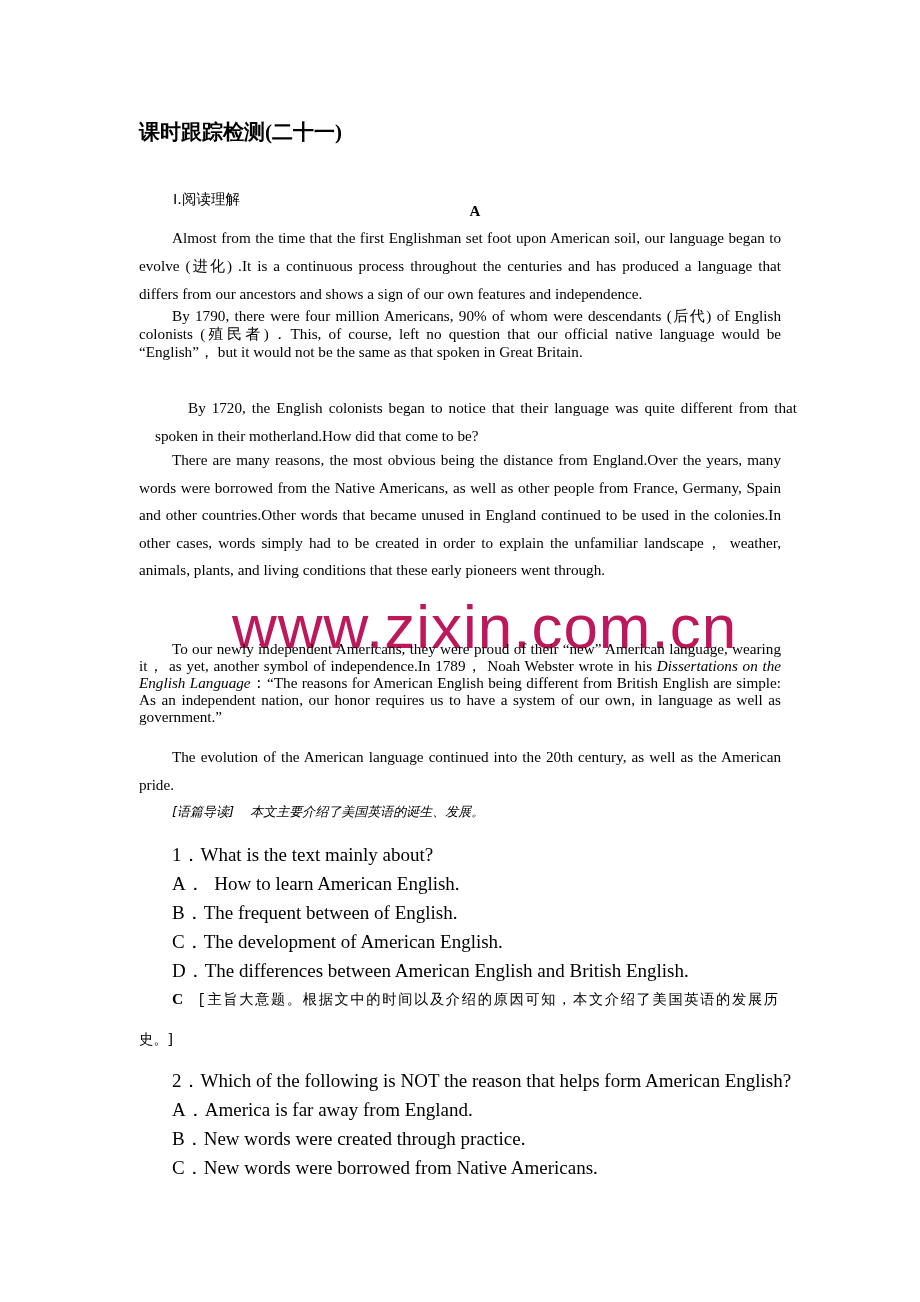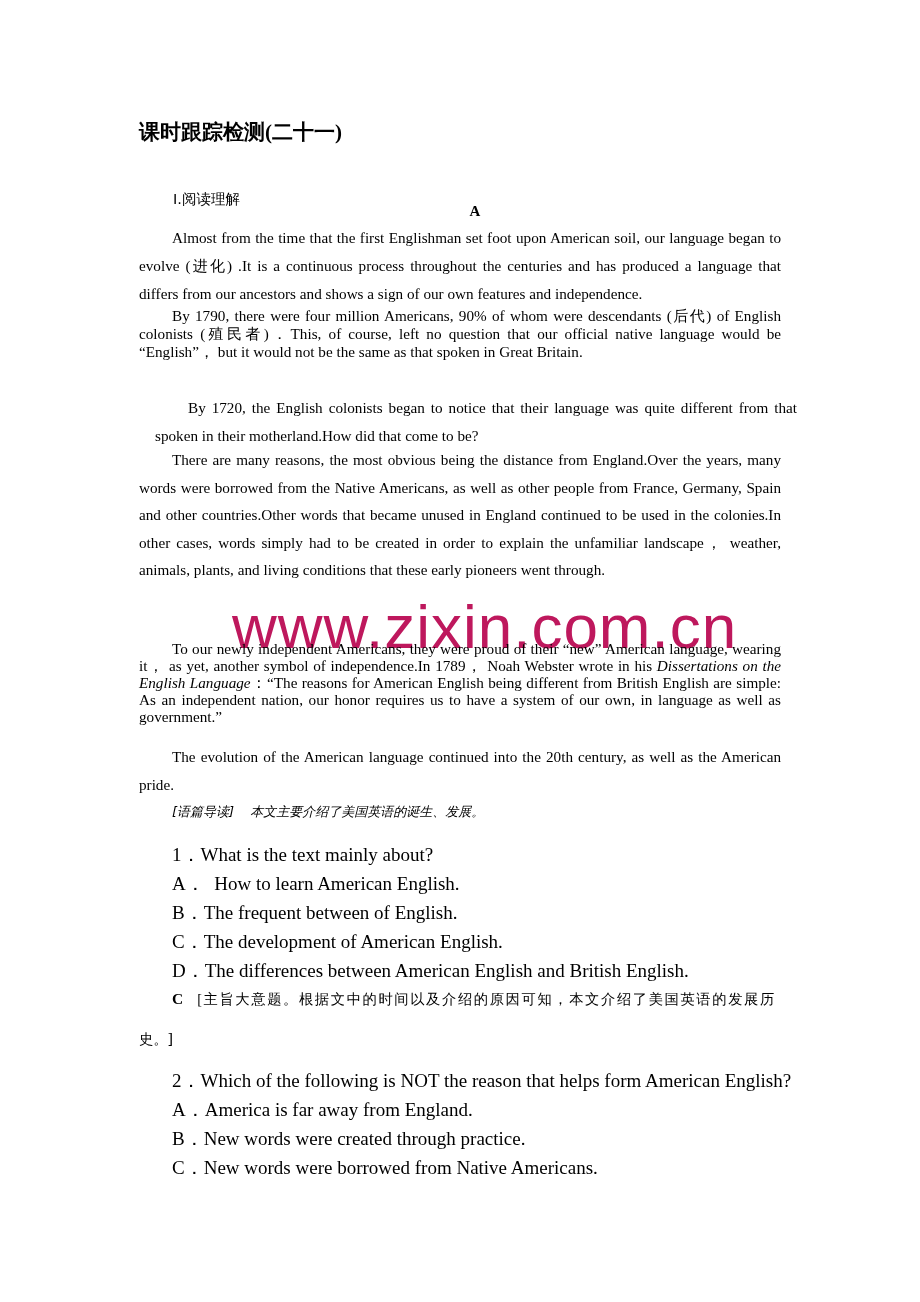--- a/index.html
+++ b/index.html
@@ -112,21 +112,21 @@
       font-size: 15px;
     }
     .answer .line1 {
       position: absolute;
       left: 33px;
       top: 0;
       white-space: nowrap;
       font-family: "DejaVu Serif", "Liberation Serif", serif;
     }
     .answer .letter { font-weight: bold; font-family: "Liberation Serif", serif; margin-right: 14px; font-size: 15.5px; }
-    .answer .cn { font-size: 14.3px; letter-spacing: 1.6px; font-family: Liberation Serif, serif; text-align: right; }
+    .answer .cn { font-size: 14.3px; letter-spacing: 1.6px; font-family: Liberation Mono, monospace; text-align: right; }
     .answer .line2 {
       position: absolute;
       left: 0;
       top: 40px;
       white-space: nowrap;
       font-family: "DejaVu Serif", serif;
       font-size: 14.3px;
     }
     .it { font-style: italic; }
     .cnsm { font-family: "DejaVu Serif", serif; font-size: 15px; }

